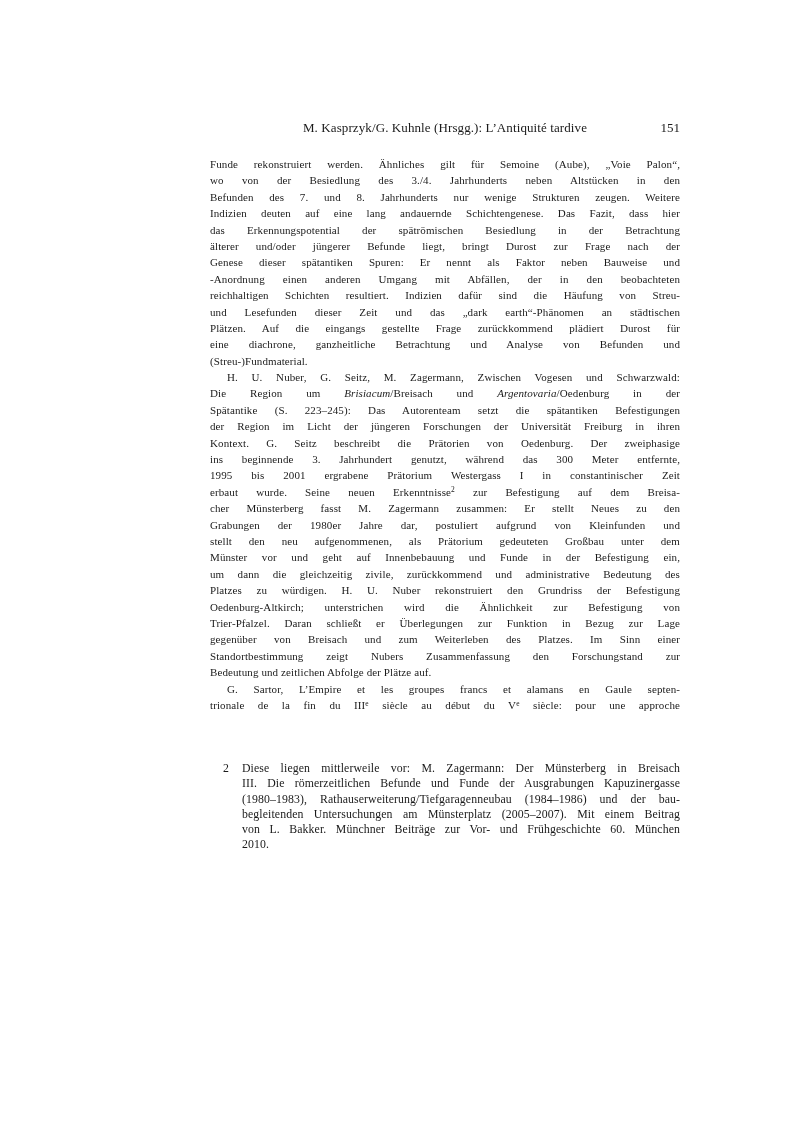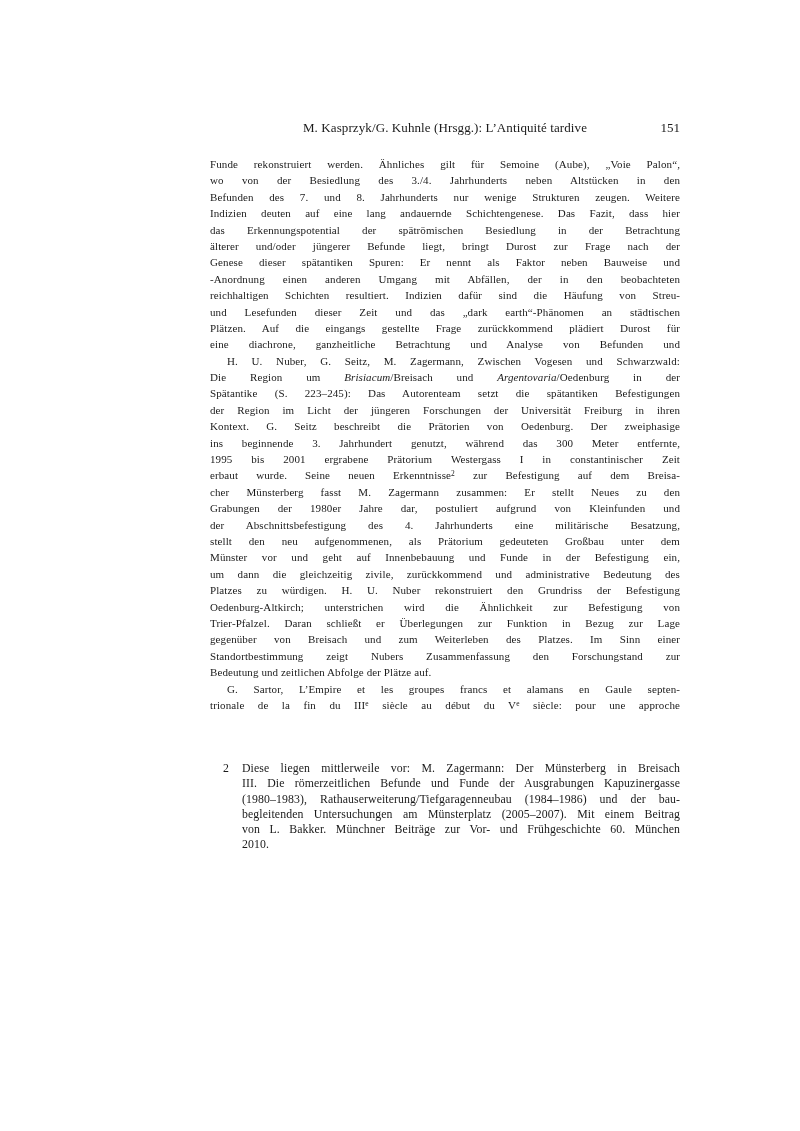--- a/index.html
+++ b/index.html
@@ -103,31 +103,31 @@
       <div class="line">Befunden des 7. und 8. Jahrhunderts nur wenige Strukturen zeugen. Weitere</div>
       <div class="line">Indizien deuten auf eine lang andauernde Schichtengenese. Das Fazit, dass hier</div>
       <div class="line">das Erkennungspotential der spätrömischen Besiedlung in der Betrachtung</div>
       <div class="line">älterer und/oder jüngerer Befunde liegt, bringt Durost zur Frage nach der</div>
       <div class="line">Genese dieser spätantiken Spuren: Er nennt als Faktor neben Bauweise und</div>
       <div class="line">-Anordnung einen anderen Umgang mit Abfällen, der in den beobachteten</div>
       <div class="line">reichhaltigen Schichten resultiert. Indizien dafür sind die Häufung von Streu-</div>
       <div class="line">und Lesefunden dieser Zeit und das „dark earth“-Phänomen an städtischen</div>
       <div class="line">Plätzen. Auf die eingangs gestellte Frage zurückkommend plädiert Durost für</div>
       <div class="line">eine diachrone, ganzheitliche Betrachtung und Analyse von Befunden und</div>
+      <div class="line no-justify">(Streu-)Fundmaterial.</div>
       <div class="line indent">H. U. Nuber, G. Seitz, M. Zagermann, Zwischen Vogesen und Schwarzwald:</div>
       <div class="line">Die Region um <em>Brisiacum</em>/Breisach und <em>Argentovaria</em>/Oedenburg in der</div>
       <div class="line">Spätantike (S. 223–245): Das Autorenteam setzt die spätantiken Befestigungen</div>
       <div class="line">der Region im Licht der jüngeren Forschungen der Universität Freiburg in ihren</div>
       <div class="line">Kontext. G. Seitz beschreibt die Prätorien von Oedenburg. Der zweiphasige</div>
       <div class="line">ins beginnende 3. Jahrhundert genutzt, während das 300 Meter entfernte,</div>
       <div class="line">1995 bis 2001 ergrabene Prätorium Westergass I in constantinischer Zeit</div>
       <div class="line">erbaut wurde. Seine neuen Erkenntnisse<sup>2</sup> zur Befestigung auf dem Breisa-</div>
       <div class="line">cher Münsterberg fasst M. Zagermann zusammen: Er stellt Neues zu den</div>
       <div class="line">Grabungen der 1980er Jahre dar, postuliert aufgrund von Kleinfunden und</div>
-      <div class="line">der Abschnittsbefestigung des 4. Jahrhunderts eine militärische Besatzung,</div>
       <div class="line">stellt den neu aufgenommenen, als Prätorium gedeuteten Großbau unter dem</div>
       <div class="line">Münster vor und geht auf Innenbebauung und Funde in der Befestigung ein,</div>
       <div class="line">um dann die gleichzeitig zivile, zurückkommend und administrative Bedeutung des</div>
       <div class="line">Platzes zu würdigen. H. U. Nuber rekonstruiert den Grundriss der Befestigung</div>
       <div class="line">Oedenburg-Altkirch; unterstrichen wird die Ähnlichkeit zur Befestigung von</div>
       <div class="line">Trier-Pfalzel. Daran schließt er Überlegungen zur Funktion in Bezug zur Lage</div>
       <div class="line">gegenüber von Breisach und zum Weiterleben des Platzes. Im Sinn einer</div>
       <div class="line">Standortbestimmung zeigt Nubers Zusammenfassung den Forschungstand zur</div>
       <div class="line no-justify">Bedeutung und zeitlichen Abfolge der Plätze auf.</div>
       <div class="line indent">G. Sartor, L’Empire et les groupes francs et alamans en Gaule septen-</div>

